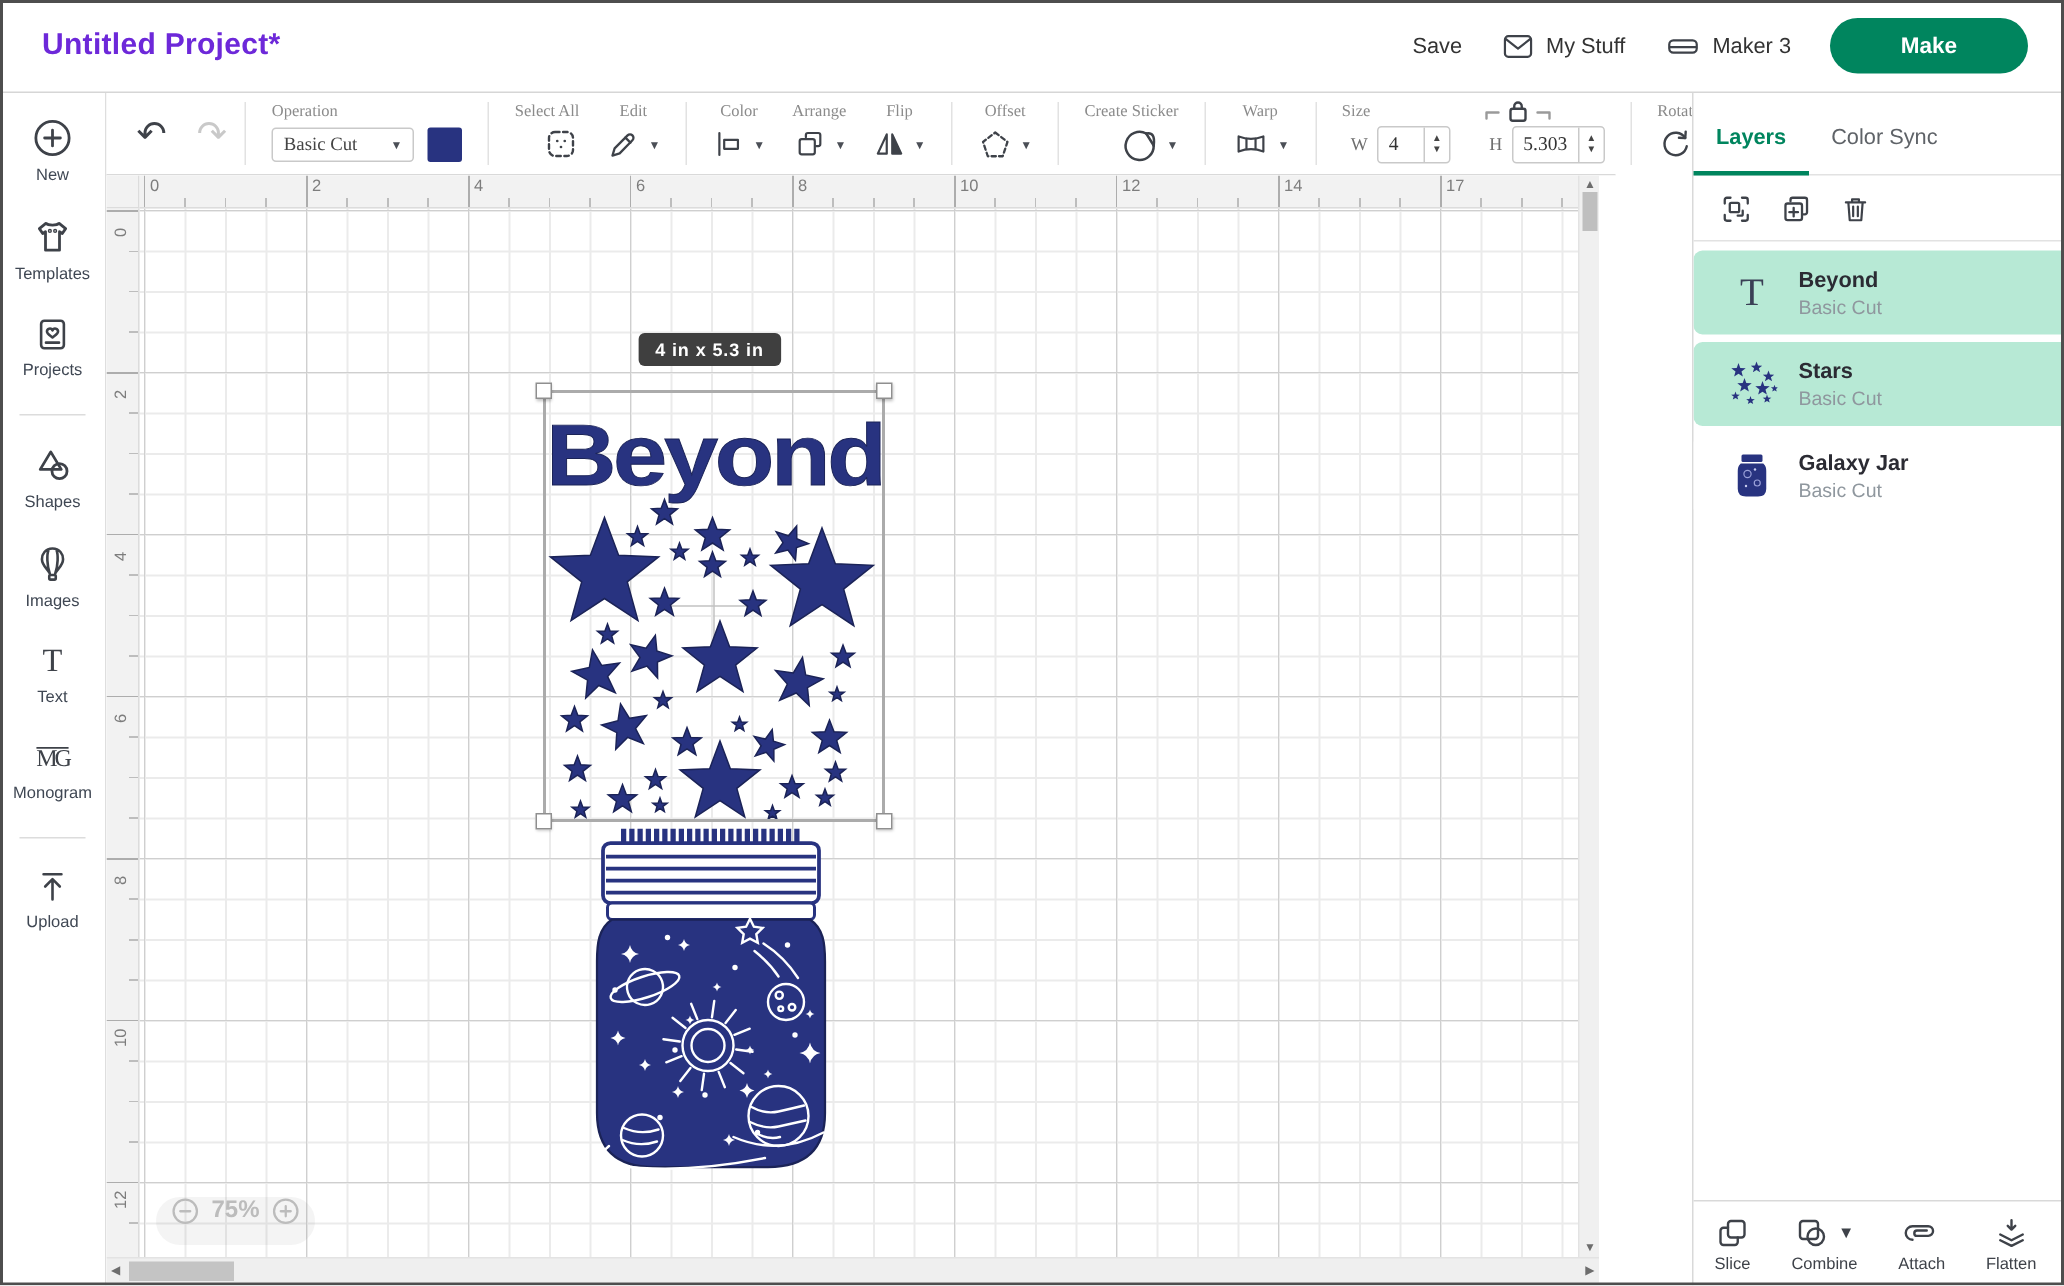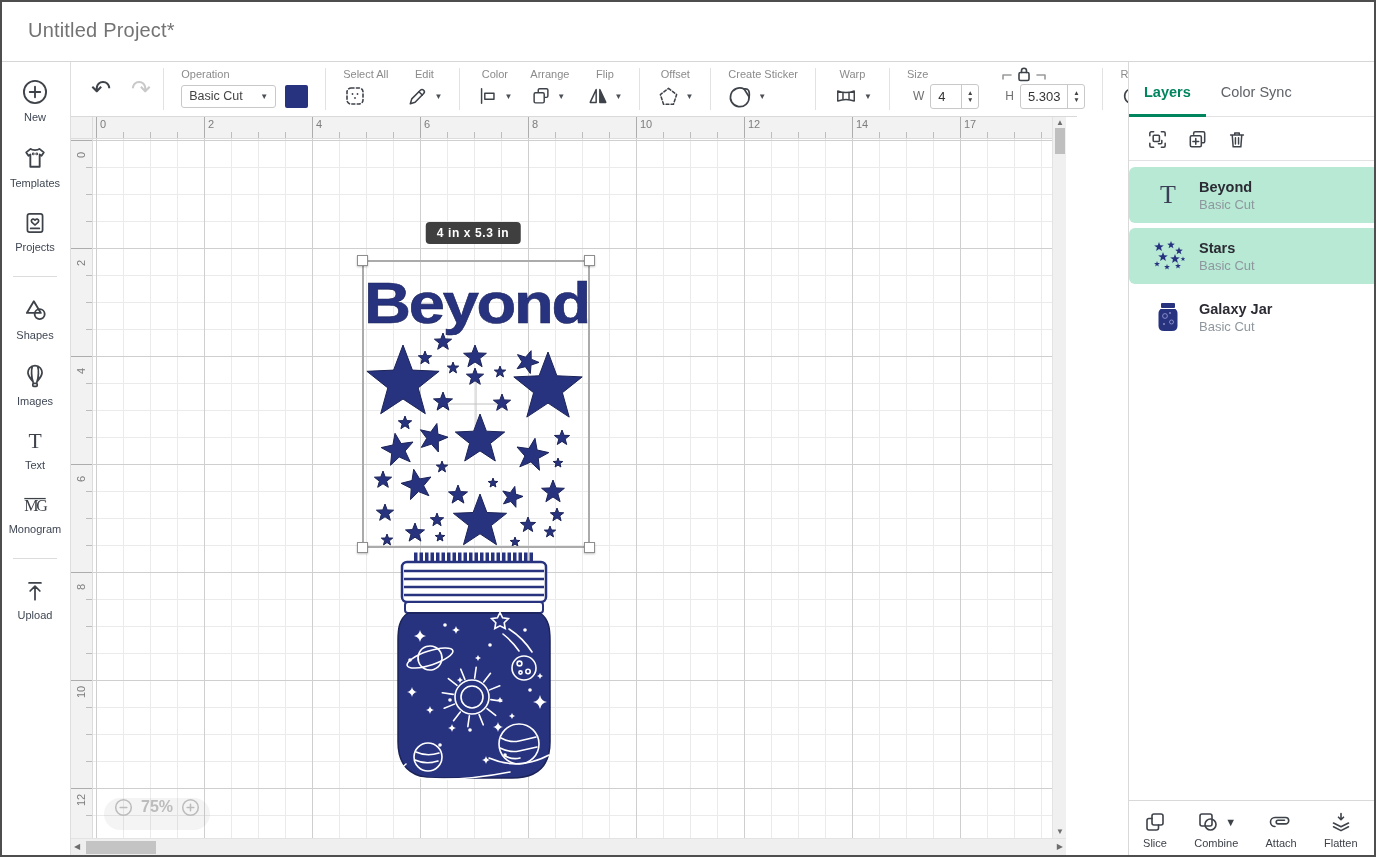--- a/index.html
+++ b/index.html
@@ -4,35 +4,35 @@
 <style>
   html,body{margin:0;padding:0;background:#fff;font-family:"Liberation Sans",sans-serif;}
   *{box-sizing:border-box;}
   #app{position:relative;width:1376px;height:857px;background:#fff;overflow:hidden;}
   .frame{position:absolute;inset:0;border:2px solid #4e4e4e;pointer-events:none;z-index:90;}
   svg{display:block;}
   .icon{stroke:#3e4249;fill:none;stroke-width:1.6;stroke-linecap:round;stroke-linejoin:round;}
 
   
   #header{position:absolute;left:0;top:0;width:1376px;height:62px;background:#fff;border-bottom:1px solid #d6d6d6;display:flex;align-items:center;z-index:5;}
-  #title{margin-left:28px;font-size:20px;font-weight:400;color:#737373;letter-spacing:.2px;}
+  #title{margin-left:28px;font-size:20px;font-weight:700;color:#6d28d9;letter-spacing:.2px;}
   #header-right{margin-left:auto;display:flex;align-items:center;gap:26px;margin-right:24px;}
   .hdr-item{display:flex;align-items:center;gap:8px;font-size:14.5px;color:#333;cursor:pointer;}
   #make-btn{width:132px;height:37px;border-radius:19px;border:none;color:#fff;font-size:15px;font-weight:700;cursor:pointer;font-family:inherit;}
 
   
   #sidebar{position:absolute;left:0;top:62px;width:71px;height:795px;background:#fff;border-right:1px solid #dedede;display:flex;flex-direction:column;align-items:center;padding-top:16px;}
   .side-item{display:flex;flex-direction:column;align-items:center;gap:5px;margin-bottom:21px;cursor:pointer;}
   .side-item span{font-size:11px;color:#3f4753;}
   .side-div{width:44px;border-top:1px solid #dcdcdc;margin:2px 0 19px 0;}
 
   
   #toolbar{position:absolute;left:71px;top:62px;width:1006px;height:55px;background:#fff;border-bottom:1px solid #d9d9d9;display:flex;align-items:center;}
   .sep{width:1px;height:42px;background:#e2e2e2;margin:0 8px;flex:none;}
-  .tb{display:flex;flex-direction:column;align-items:flex-start;padding:0 9px;flex:none;}
+  .tb{display:flex;flex-direction:column;align-items:flex-end;padding:0 9px;flex:none;font-family:Liberation Serif, serif;}
   .tb-label{font-size:11px;color:#8b8b8b;line-height:12px;align-self:center;}
   .tb-label.left{align-self:flex-start;}
   .ctrl{display:flex;align-items:center;height:28px;margin-top:2px;}
   .caret{font-size:8px;color:#4b4f56;margin-left:5px;}
   #undo-redo{display:flex;align-items:center;gap:20px;margin-left:16px;padding:0 4px;}
   .ur{font-size:24px;line-height:24px;cursor:pointer;font-family:"DejaVu Sans",sans-serif;}
   #undo-btn{color:#3e4249;} #redo-btn{color:#c9c9c9;}
   #op-select{border:1px solid #c9c9c9;border-radius:3px;height:23px;width:95px;display:flex;align-items:center;justify-content:space-between;padding:0 7px;font-size:12.5px;color:#444;cursor:pointer;}
   #op-swatch{width:23px;height:23px;margin-left:9px;border-radius:2px;cursor:pointer;}
   .numbox{display:flex;align-items:stretch;border:1px solid #c9c9c9;border-radius:3px;height:25px;background:#fff;}
@@ -113,20 +113,40 @@
   .action .combo{display:flex;align-items:center;}
 </style>
 </head>
 <body>
 
 <div id="app">
   <div class="frame"></div>
 
   <div id="header">
     <div id="title">Untitled Project*</div>
+    <div id="header-right">
+      <div class="hdr-item">
+        <span>Save</span>
+      </div>
+      <div class="hdr-item">
+        <svg class="icon" width="22" height="22" viewBox="0 0 24 24">
+            <rect x="2.5" y="4.5" width="19" height="15" rx="2.5"></rect>
+            <path d="M3 6.5 L12 13.5 L21 6.5"></path>
+          </svg>
+        <span>My Stuff</span>
+      </div>
+      <div class="hdr-item">
+        <svg class="icon" width="24" height="22" viewBox="0 0 24 24">
+            <rect x="2" y="7.5" width="20" height="9" rx="3"></rect>
+            <path d="M2.5 12.5 H21.5"></path>
+          </svg>
+        <span>Maker 3</span>
+      </div>
+      <button id="make-btn" style="background: rgb(0, 133, 94);">Make</button>
+    </div>
   </div>
 
   <div id="sidebar">
     <div class="side-item">
       <svg class="icon" width="28" height="28" viewBox="0 0 24 24">
           <circle cx="12" cy="12" r="9.5"></circle>
           <path d="M12 7.5 V16.5 M7.5 12 H16.5"></path>
         </svg>
       <span>New</span>
     </div>

